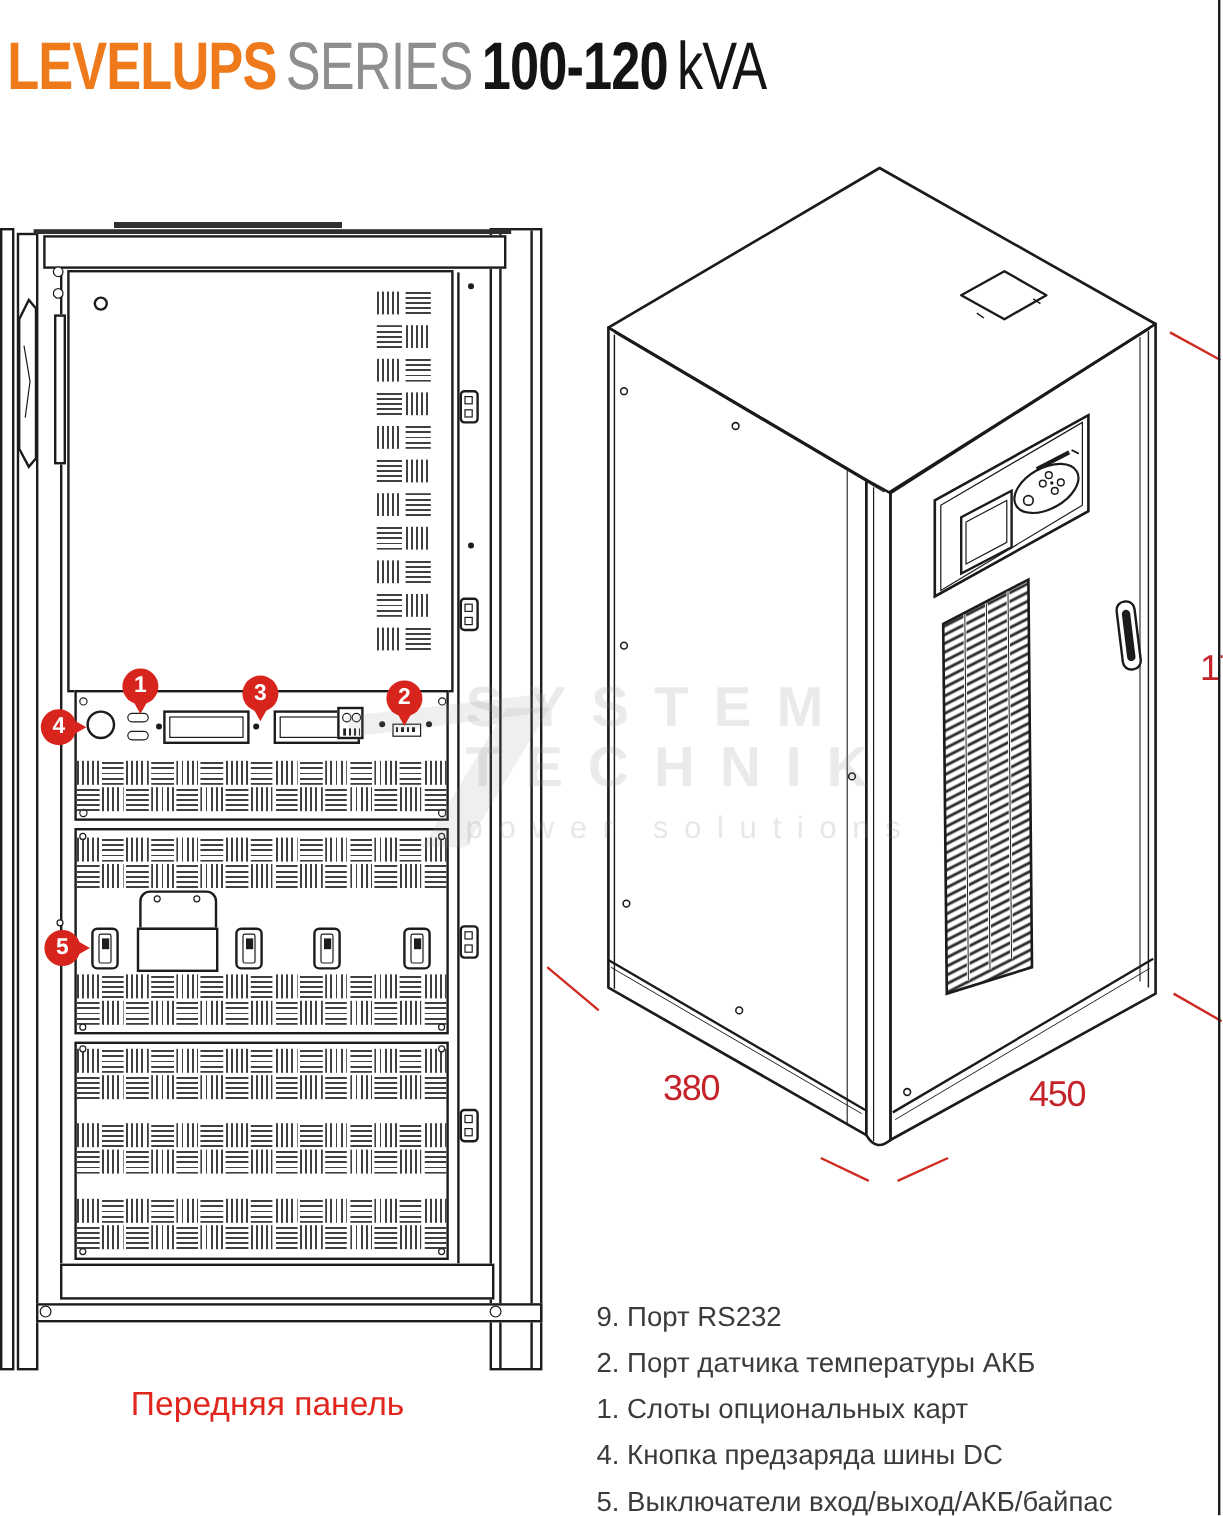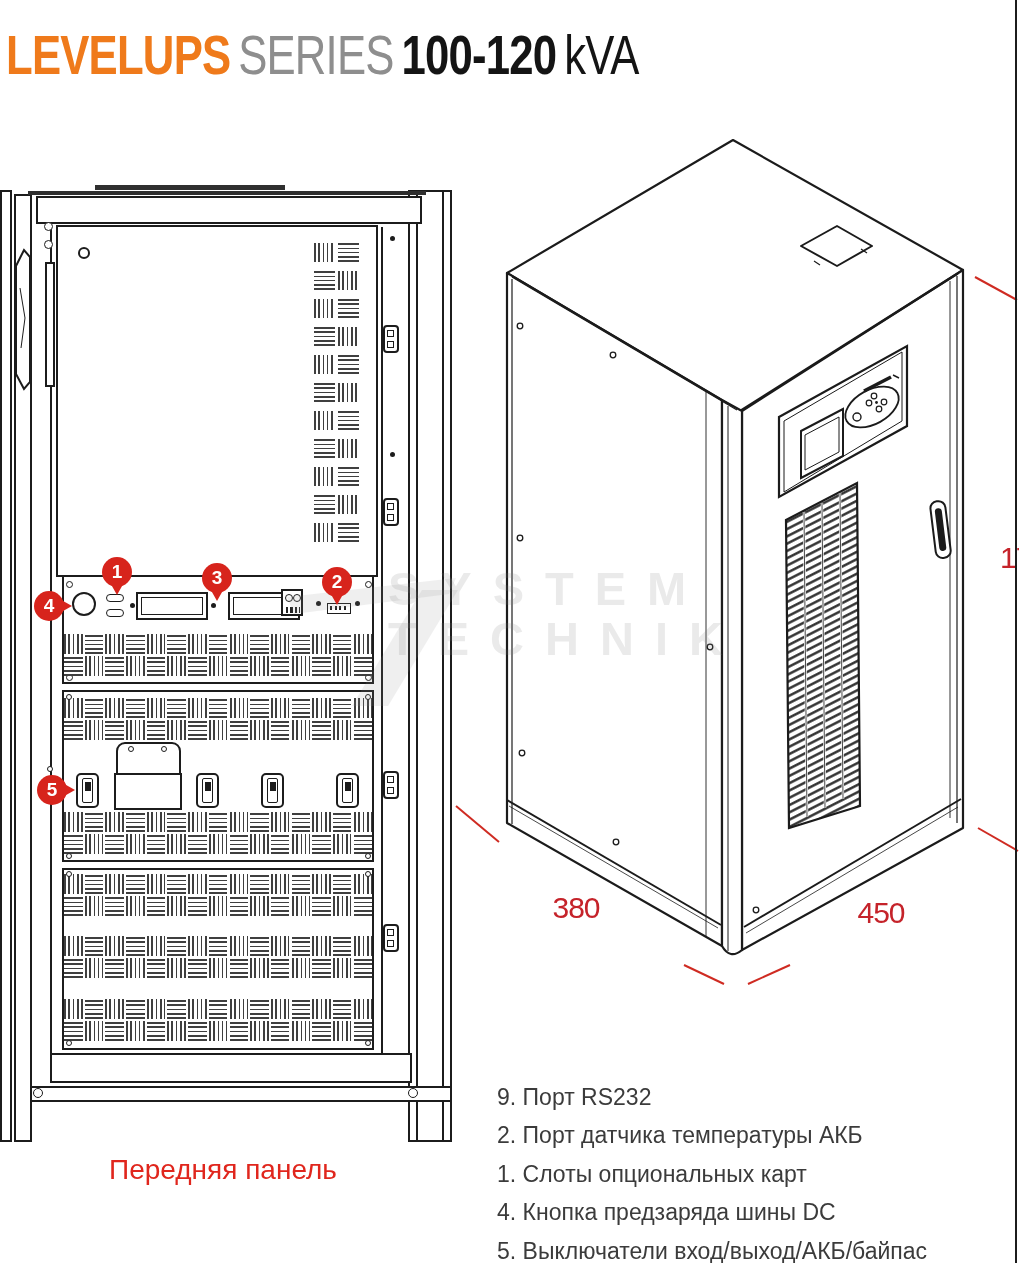--- a/index.html
+++ b/index.html
@@ -461,20 +461,21 @@
 
   <svg class="ghost" width="1019" height="1263" viewBox="0 0 1019 1263">
     <g fill="rgba(145,145,145,0.15)">
       <polygon points="352,706 422,590 458,590 388,706"></polygon>
       <polygon points="287,597 456,578 449,594 294,614"></polygon>
     </g>
   </svg>
   <div class="wm">
     <div class="wm1">SYSTEM</div>
     <div class="wm1">TECHNIK</div>
+    <div class="wm3">power solutions</div>
   </div>
 
   <div class="legend">
     <div>9. Порт RS232</div>
     <div>2. Порт датчика температуры АКБ</div>
     <div>1. Слоты опциональных карт</div>
     <div>4. Кнопка предзаряда шины DC</div>
     <div>5. Выключатели вход/выход/АКБ/байпас</div>
   </div>
 

